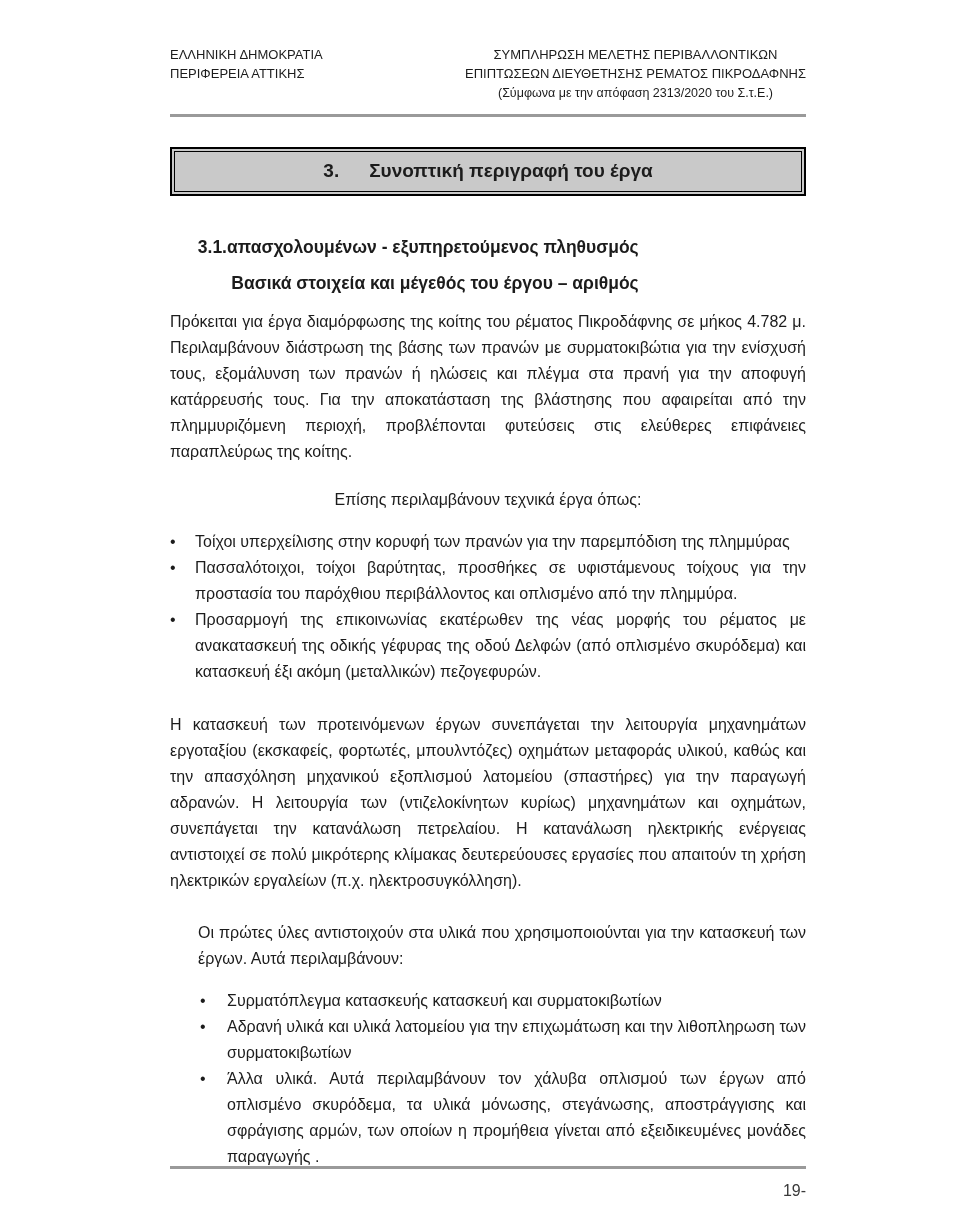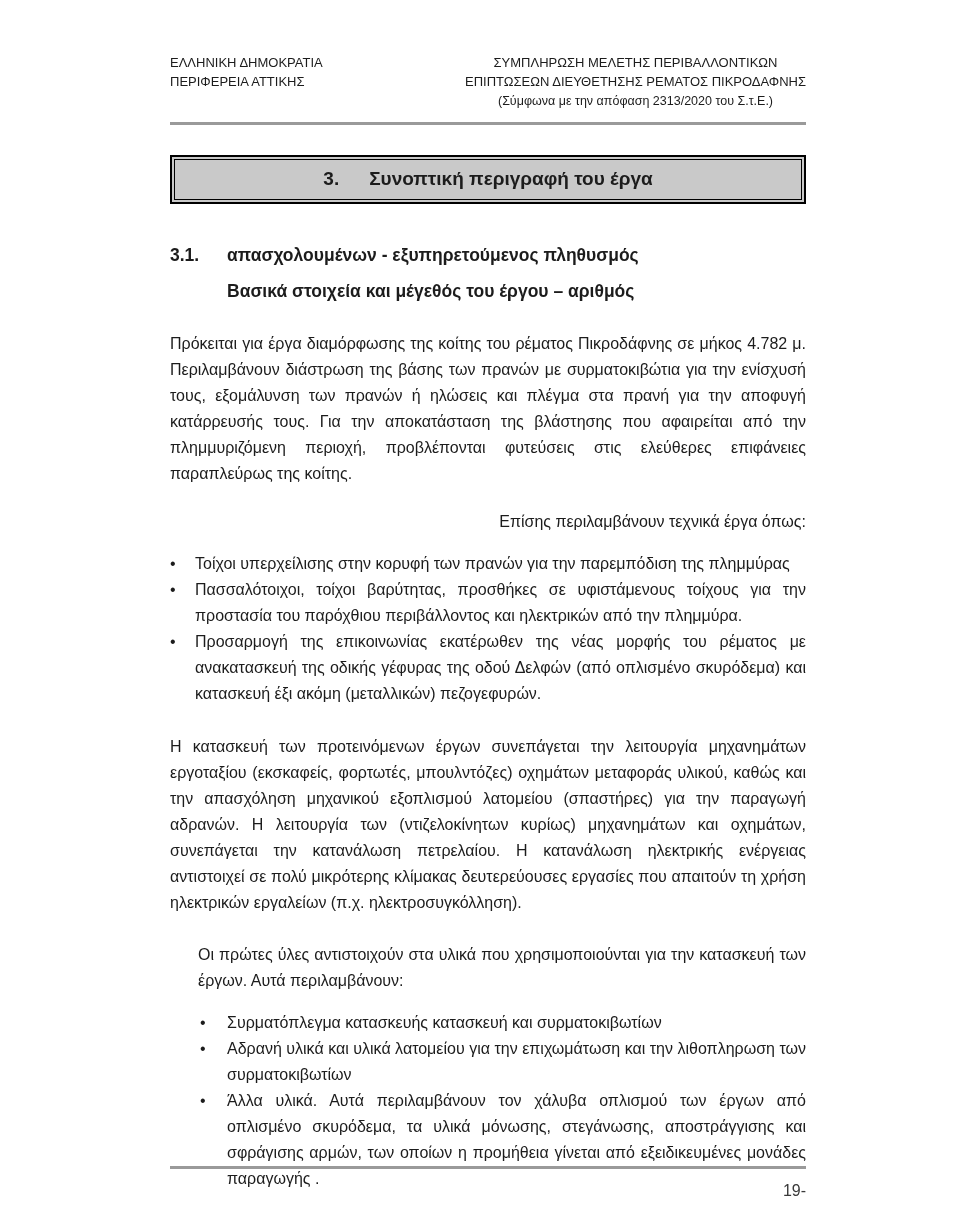--- a/index.html
+++ b/index.html
@@ -8,21 +8,21 @@
     width: 974px;
     height: 1229px;
     background: #ffffff;
     font-family: "Liberation Sans", sans-serif;
     color: #1c1c1c;
     overflow: hidden;
   }
   .content {
     position: absolute;
     left: 170px;
-    top: 8px;
+    top: 0;
     width: 636px;
   }
   
   .header {
     display: flex;
     justify-content: space-between;
     align-items: flex-start;
     padding-top: 46px;
   }
   .header-left {
@@ -58,32 +58,33 @@
     font-weight: bold;
     font-size: 19px;
     padding: 8px 0 9px 0;
   }
   
   .section-heading {
     margin-top: 33px;
     display: flex;
     font-weight: bold;
     font-size: 17.5px;
+    text-align: right;
   }
   .sec-num { width: 57px; flex: 0 0 57px; line-height: 36px; }
   .sec-title { line-height: 36px; }
   .sec-title span { display: block; }
   
   .para {
     font-size: 16px;
     line-height: 26px;
     text-align: justify;
   }
-  .p1 { margin-top: 22px; }
-  .p-intro { margin-top: 22px; text-align: right; }
+  .p1 { margin-top: 8px; }
+  .p-intro { margin-top: 22px; text-align: center; }
   .p3 { margin-top: 27px; }
   .p4 { margin-top: 26px; margin-left: 28px; }
   ul.blist {
     list-style: none;
     margin: 0;
     padding: 0;
   }
   ul.blist li {
     display: flex;
     font-size: 16px;
@@ -156,21 +157,21 @@
 
     <p class="para p-intro">Επίσης περιλαμβάνουν τεχνικά έργα όπως:</p>
 
     <ul class="blist">
       <li>
         <span class="blt">•</span>
         <span class="btext">Τοίχοι υπερχείλισης στην κορυφή των πρανών για την παρεμπόδιση της πλημμύρας</span>
       </li>
       <li>
         <span class="blt">•</span>
-        <span class="btext">Πασσαλότοιχοι, τοίχοι βαρύτητας, προσθήκες σε υφιστάμενους τοίχους για την προστασία του παρόχθιου περιβάλλοντος και ηλεκτρικών από την πλημμύρα.</span>
+        <span class="btext">Πασσαλότοιχοι, τοίχοι βαρύτητας, προσθήκες σε υφιστάμενους τοίχους για την προστασία του παρόχθιου περιβάλλοντος και οπλισμένο από την πλημμύρα.</span>
       </li>
       <li>
         <span class="blt">•</span>
         <span class="btext">Προσαρμογή της επικοινωνίας εκατέρωθεν της νέας μορφής του ρέματος με ανακατασκευή της οδικής γέφυρας της οδού Δελφών (από οπλισμένο σκυρόδεμα) και κατασκευή έξι ακόμη (μεταλλικών) πεζογεφυρών.</span>
       </li>
     </ul>
 
     <p class="para p3">Η κατασκευή των προτεινόμενων έργων συνεπάγεται την λειτουργία μηχανημάτων εργοταξίου (εκσκαφείς, φορτωτές, μπουλντόζες) οχημάτων μεταφοράς υλικού, καθώς και την απασχόληση μηχανικού εξοπλισμού λατομείου (σπαστήρες) για την παραγωγή αδρανών. Η λειτουργία των (ντιζελοκίνητων κυρίως) μηχανημάτων και οχημάτων, συνεπάγεται την κατανάλωση πετρελαίου. Η κατανάλωση ηλεκτρικής ενέργειας αντιστοιχεί σε πολύ μικρότερης κλίμακας δευτερεύουσες εργασίες που απαιτούν τη χρήση ηλεκτρικών εργαλείων (π.χ. ηλεκτροσυγκόλληση).</p>
 
     <p class="para p4">Οι πρώτες ύλες αντιστοιχούν στα υλικά που χρησιμοποιούνται για την κατασκευή των έργων. Αυτά περιλαμβάνουν:</p>

